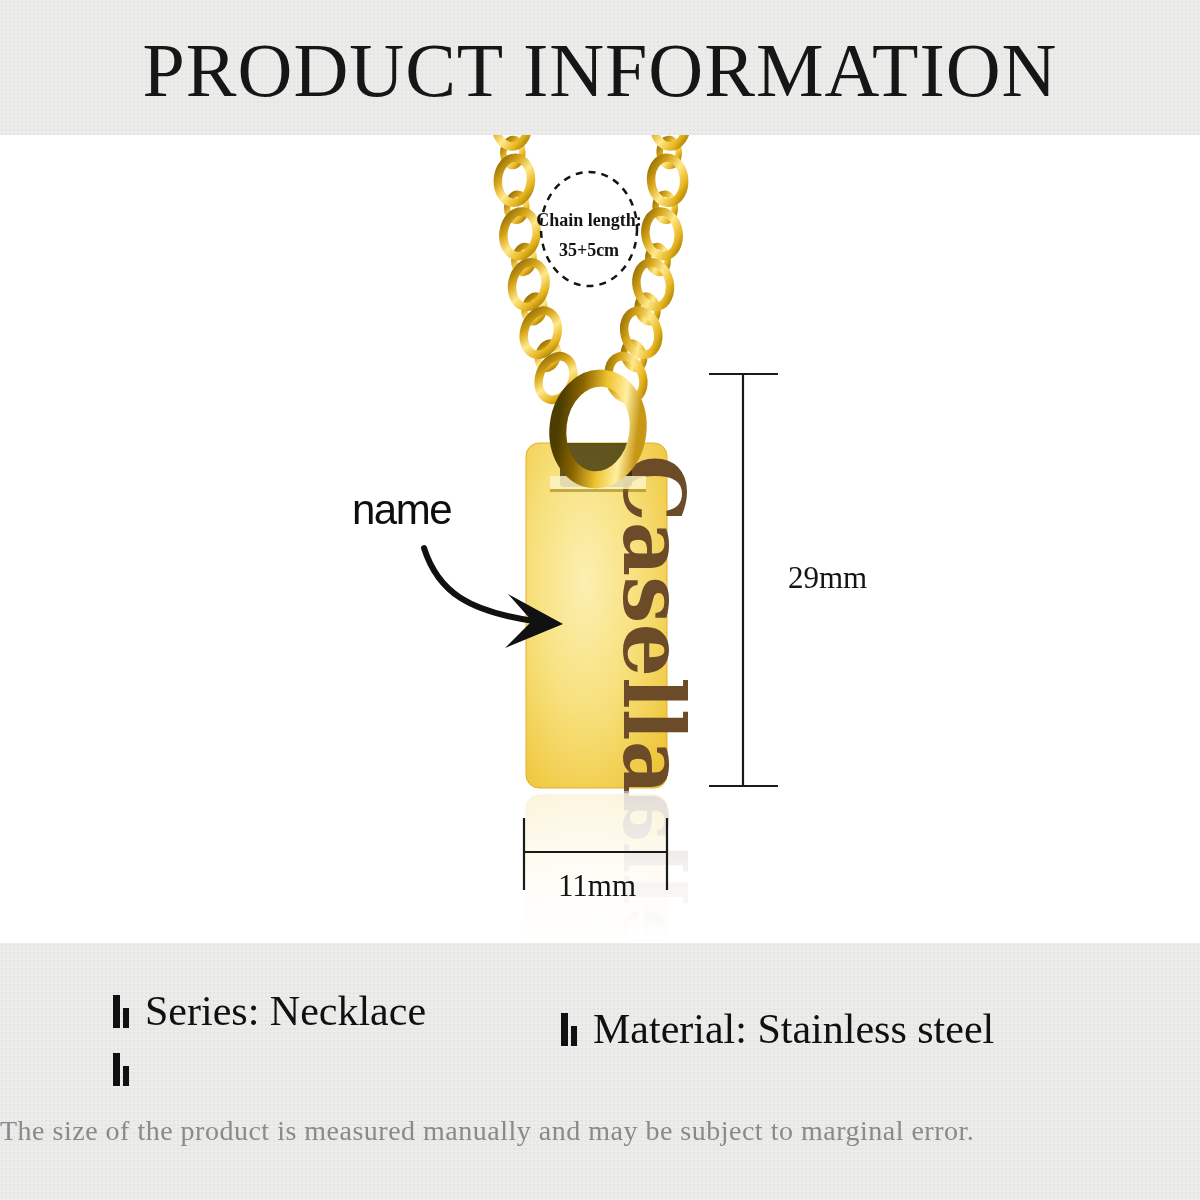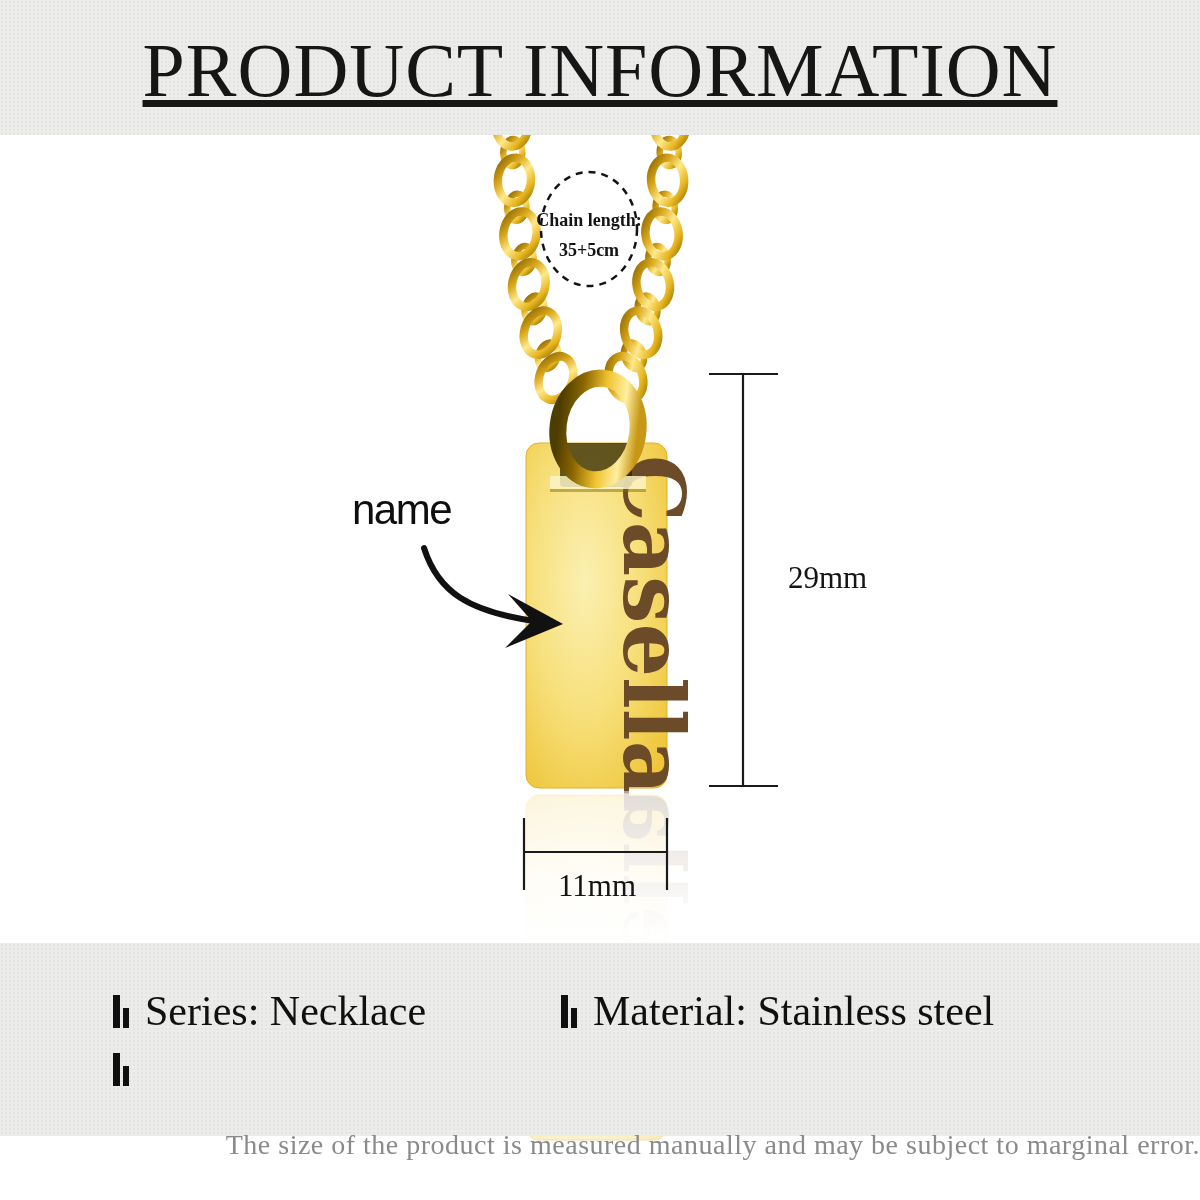--- a/index.html
+++ b/index.html
@@ -1,33 +1,33 @@
 <!DOCTYPE html>
 <html><head>
 <meta charset="utf-8">
 <style>
   html,body{margin:0;padding:0;background:#fff;}
   .page{position:relative;width:1200px;height:1200px;background:#ffffff;overflow:hidden;
         font-family:"Liberation Serif",serif;}
   .band{position:absolute;left:0;width:1200px;background:#ececea;z-index:2;}
   .grain{background-image:radial-gradient(rgba(0,0,0,.035) 1px, transparent 1.2px);background-size:4px 4px;}
   .header-band{top:0;height:135px;display:flex;align-items:center;justify-content:center;}
-  .page-title{margin:0;padding-top:6px;font-size:76px;font-weight:normal;letter-spacing:1px;color:#161616;white-space:nowrap;text-decoration:underline;}
+  .page-title{margin:0;padding-top:6px;font-size:76px;font-weight:normal;letter-spacing:1px;color:#161616;white-space:nowrap;}
   .art{position:absolute;left:0;top:0;z-index:1;}
-  .bottom-band{top:943px;height:193px;}
+  .bottom-band{top:943px;height:257px;}
   .spec{position:absolute;display:flex;align-items:center;gap:16px;font-size:42px;color:#101010;white-space:nowrap;}
   .spec-bullet{display:flex;align-items:flex-end;gap:3px;}
   .spec-bullet i{display:block;background:#101010;}
   .bullet-tall{width:7px;height:33px;}
   .bullet-short{width:6px;height:20px;}
   .spec-r1{top:44px;}
   .spec-r2{top:110px;}
   .spec-c1{left:113px;}
-  .spec-c2{left:561px;}
-  .disclaimer{position:absolute;top:186px;left:0;width:1200px;text-align:right;
+  .spec-c2{left:561px;margin-top:18px;}
+  .disclaimer{position:absolute;top:172px;left:0;width:1200px;text-align:left;
               font-size:28px;color:#8a8a8a;letter-spacing:.5px;}
   
   text{font-family:"Liberation Serif",serif;}
   .badge-text{font-size:18px;font-weight:bold;fill:#141414;}
   .dim-text{font-size:31px;fill:#141414;}
   .name-text{font-family:"Liberation Sans",sans-serif;font-size:42px;letter-spacing:-1.5px;fill:#0e0e0e;}
   .engrave-text{font-family:"DejaVu Serif","Liberation Serif",serif;font-size:84px;font-weight:bold;fill:#6b4b28;}
 </style>
 </head>
 <body>

